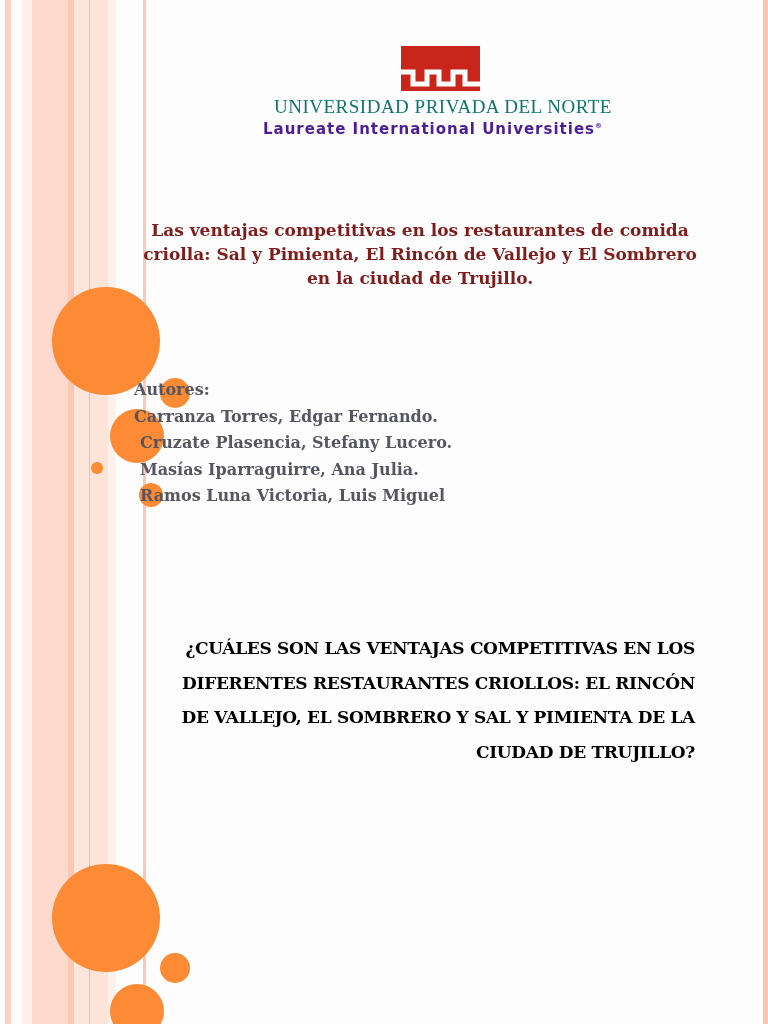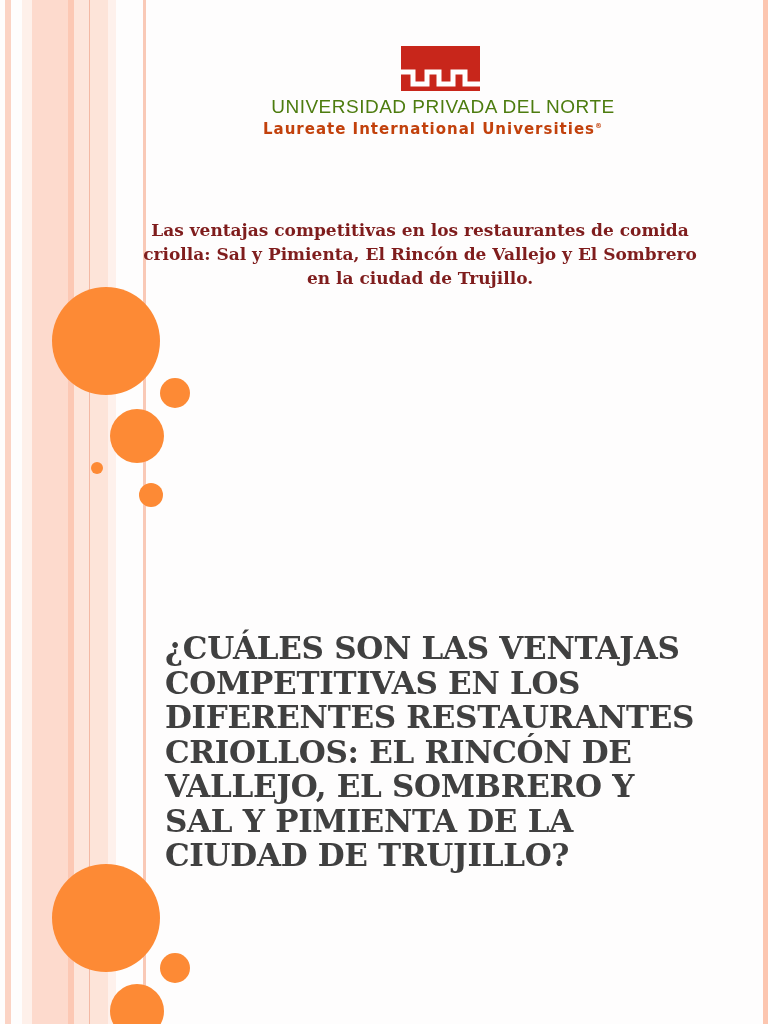--- a/index.html
+++ b/index.html
@@ -10,43 +10,43 @@
   }
   .page { position: absolute; left: 0; top: 0; width: 768px; height: 1024px; background: #fefdfd; }
   .stripe { position: absolute; top: 0; height: 1024px; }
   .right-border { position: absolute; right: 0; top: 0; width: 5px; height: 1024px; background: #fcc6b0; }
   .circle { position: absolute; border-radius: 50%; background: #fd8a35; }
   .logo {
     position: absolute; left: 401px; top: 46px; width: 79px; height: 45px;
   }
   .uni-name {
     position: absolute; left: 198px; top: 96px; width: 490px; text-align: center;
-    font-family: Liberation Sans, sans-serif; font-size: 19px; color: #4d7c0f;
+    font-family: Liberation Serif, serif; font-size: 19px; color: #0f766e;
     letter-spacing: 0.5px; white-space: nowrap;
   }
   .uni-sub {
     position: absolute; left: 198px; top: 120px; width: 470px; text-align: center;
-    font-family: "DejaVu Sans", sans-serif; font-weight: bold; font-size: 15px; color: #c2410c;
+    font-family: "DejaVu Sans", sans-serif; font-weight: bold; font-size: 15px; color: #4c1d95;
     letter-spacing: 1px; white-space: nowrap;
   }
   .uni-sub sup { font-size: 7px; }
   .thesis-title {
     position: absolute; left: 130px; top: 218px; width: 580px; text-align: center;
     font-weight: bold; font-size: 17px; line-height: 24px; color: #7f1d1d;
   }
   .authors {
     position: absolute; left: 134px; top: 377px; width: 420px;
     font-weight: bold; font-size: 16px; line-height: 26.5px; color: #55565f;
   }
   .authors div { white-space: nowrap; }
   .authors .indent { padding-left: 6px; }
   .question {
-    position: absolute; left: 165px; top: 631px; width: 530px; text-align: left;
-    font-family: "DejaVu Serif", serif; font-weight: bold; font-size: 31px; line-height: 34.5px;
-    color: #404040; letter-spacing: -0.3px;
+    position: absolute; left: 165px; top: 631px; width: 530px; text-align: right;
+    font-family: "DejaVu Serif", serif; font-weight: bold; font-size: 17px; line-height: 34.5px;
+    color: #000000; letter-spacing: -0.3px;
   }
 </style>
 </head>
 <body>
 
 <div class="page">
 
   <div class="stripe" style="left:5px;width:6px;background:#fbd3c4;"></div>
   <div class="stripe" style="left:22px;width:10px;background:#fef0ea;"></div>
   <div class="stripe" style="left:32px;width:36px;background:#fddacd;"></div>
@@ -72,15 +72,22 @@
     <svg width="79" height="45" viewBox="0 0 79 45">
       <rect x="0" y="0" width="79" height="45" fill="#c8261b"></rect>
       <polyline points="0,26 12,26 12,38 26,38 26,26 38,26 38,38 52,38 52,26 64,26 64,38 79,38" fill="none" stroke="#ffffff" stroke-width="5"></polyline>
     </svg>
   </div>
   <div class="uni-name">UNIVERSIDAD PRIVADA DEL NORTE</div>
   <div class="uni-sub"><span>Laureate International Universities</span><sup>®</sup></div>
 
   <div class="thesis-title">Las ventajas competitivas en los restaurantes de comida criolla: Sal y Pimienta, El Rincón de Vallejo y El Sombrero en la ciudad de Trujillo.</div>
 
+  <div class="authors">
+    <div>Autores:</div>
+    <div>Carranza Torres, Edgar Fernando.</div>
+    <div class="indent">Cruzate Plasencia, Stefany Lucero.</div>
+    <div class="indent">Masías Iparraguirre, Ana Julia.</div>
+    <div class="indent">Ramos Luna Victoria, Luis Miguel</div>
+  </div>
 
   <div class="question">¿CUÁLES SON LAS VENTAJAS COMPETITIVAS EN LOS DIFERENTES RESTAURANTES CRIOLLOS: EL RINCÓN DE VALLEJO, EL SOMBRERO Y SAL Y PIMIENTA DE LA CIUDAD DE TRUJILLO?</div>
 </div>
 
 </body></html>

